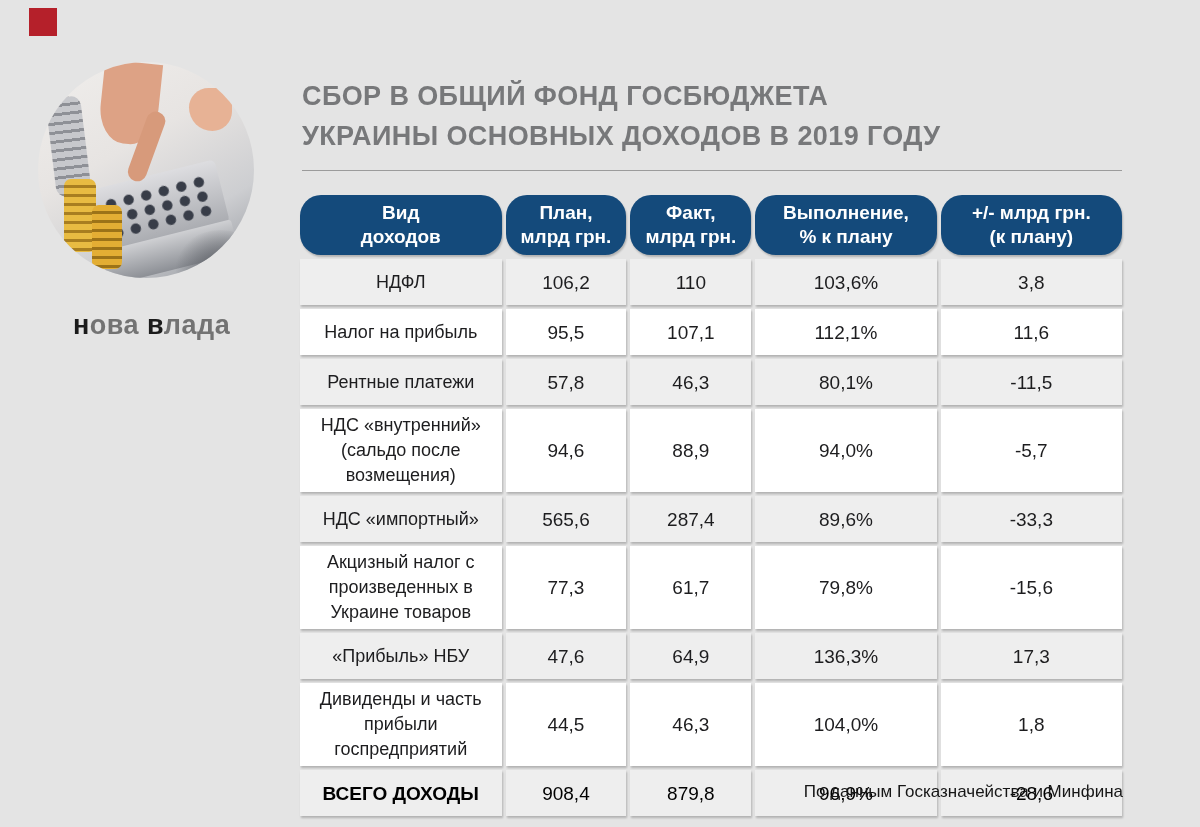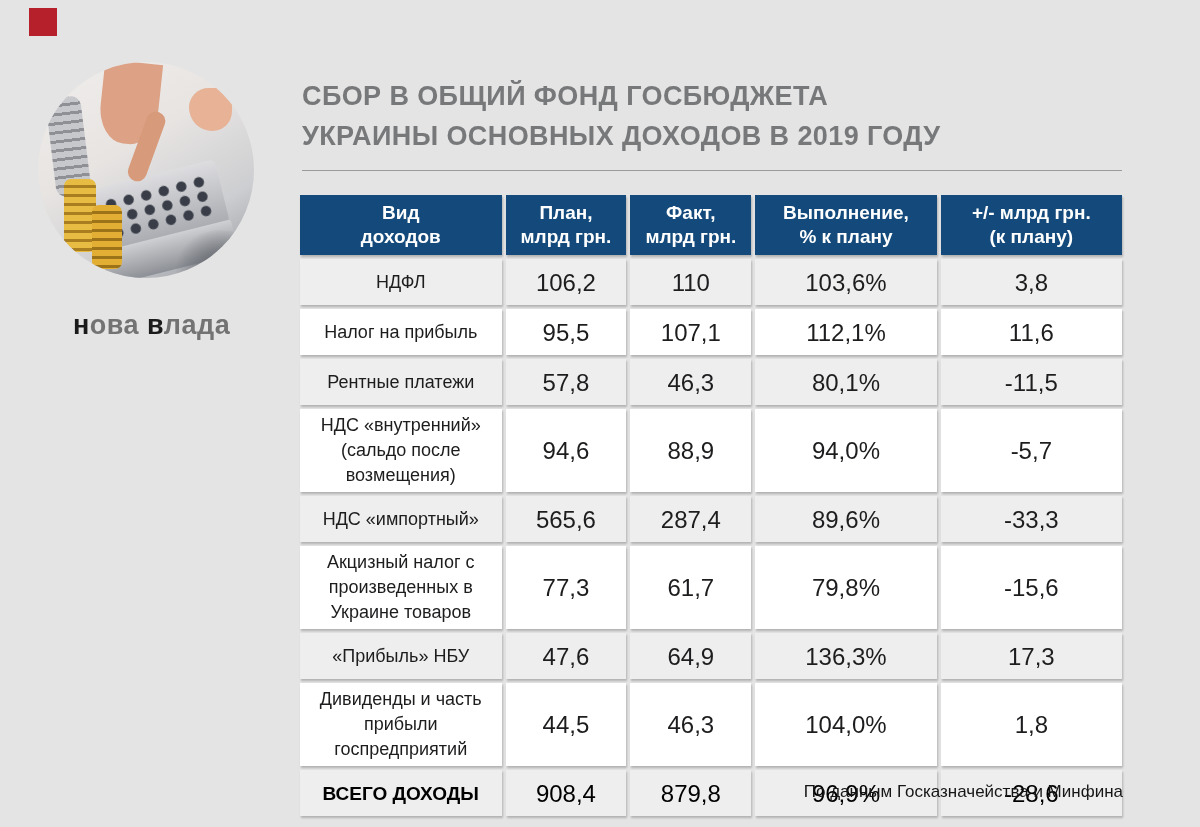--- a/index.html
+++ b/index.html
@@ -40,23 +40,23 @@
   
   .title{position:absolute;left:302px;top:76px;width:820px;
     font-size:27px;line-height:40px;font-weight:bold;color:#77787a;letter-spacing:0.4px;}
   .title-rule{position:absolute;left:302px;top:170px;width:820px;height:0;border-top:1px solid #9b9b9b;}
   
   .budget-table{position:absolute;left:300px;top:195px;width:830px;margin:-4px;
     border-collapse:separate;border-spacing:4px;table-layout:fixed;}
   .budget-table th{
     background:#144a7b;color:#ffffff;font-size:19px;font-weight:bold;line-height:24px;
     text-align:center;vertical-align:middle;height:56px;padding:2px 4px;
-    box-shadow:1px 2px 2px rgba(0,0,0,0.22);}
+    box-shadow:1px 2px 2px rgba(0,0,0,0.22);border-radius:21px;}
   .budget-table td{
-    background:#ffffff;color:#1d1d1f;font-size:24px;line-height:25px;text-align:center;
+    background:#ffffff;color:#1d1d1f;font-size:19px;line-height:25px;text-align:center;
     vertical-align:middle;height:38px;padding:4px 8px;
     box-shadow:1px 2px 2px rgba(0,0,0,0.22);}
   .budget-table td.label{font-size:18px;margin-top:20px;}
   .budget-table tr.odd td{background:#eeeeee;}
   .budget-table tr.total td{background:#eeeeee;color:#000000;}
   .budget-table tr.total td.label{font-weight:bold;font-size:19px;}
   
   .footer-note{position:absolute;top:782px;right:77px;font-size:17px;font-weight:normal;color:#161616;}
 </style>
 </head>

